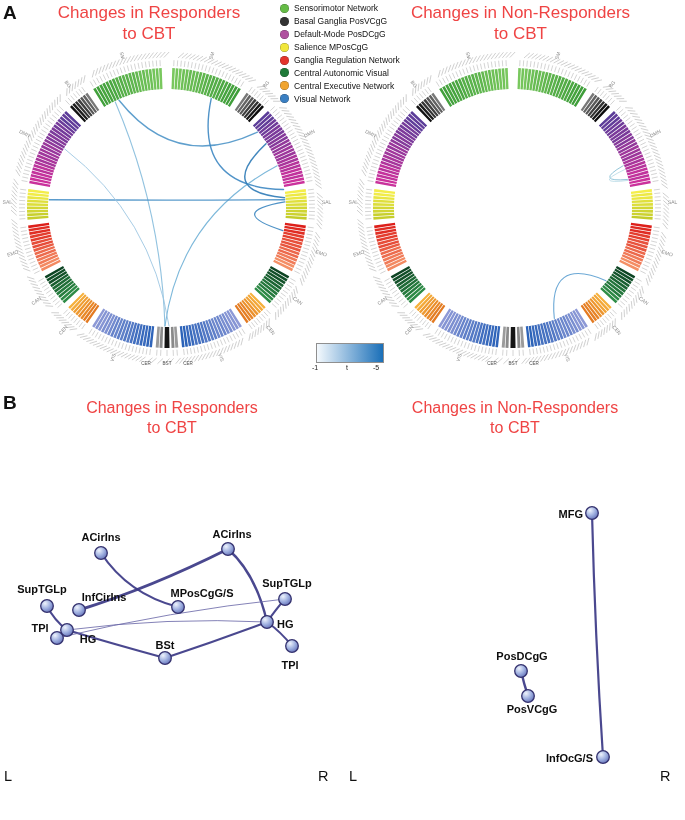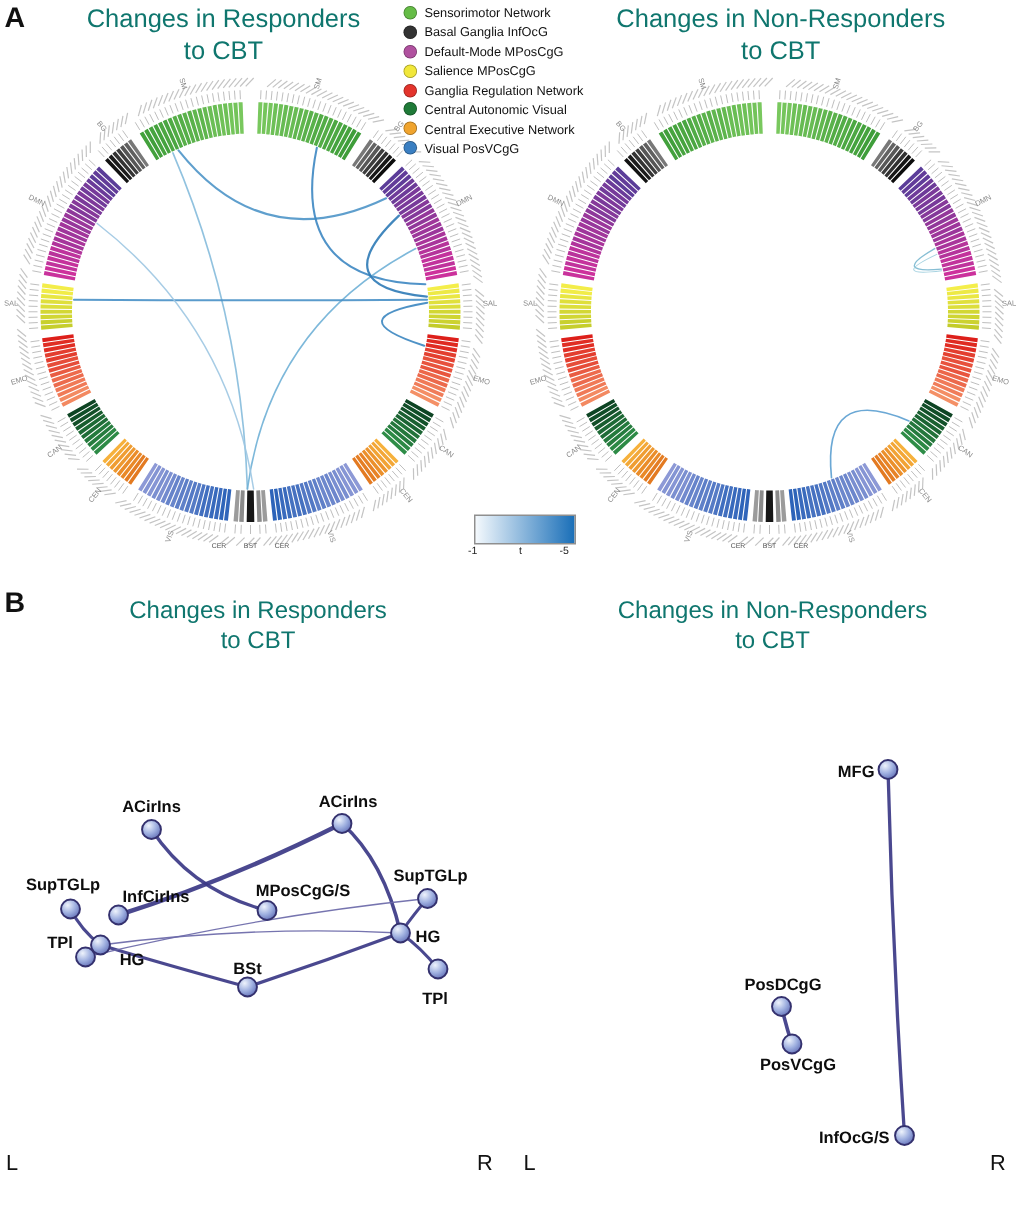--- a/index.html
+++ b/index.html
@@ -1,22 +1,22 @@
 <!DOCTYPE html>
 <html><head>
 <meta charset="utf-8">
 <style>
   html,body{margin:0;padding:0;background:#fff;}
   #canvas{position:relative;width:685px;height:820px;background:#ffffff;overflow:hidden;
           font-family:"Liberation Sans", sans-serif;}
   svg{display:block;position:absolute;left:0;}
   .panel-letter{position:absolute;font-weight:bold;font-size:19px;color:#111;}
-  .fig-title{position:absolute;text-align:center;color:#0f766e;font-size:17px;line-height:1.22;}
+  .fig-title{position:absolute;text-align:center;color:#ef4444;font-size:17px;line-height:1.22;}
   .fig-title.b{font-size:16px;}
-  #legend{position:absolute;left:269px;top:2px;}
+  #legend{position:absolute;left:280px;top:2px;}
   .leg-row{display:flex;align-items:center;height:12.9px;}
   .leg-dot{width:9px;height:9px;border-radius:50%;margin-right:5px;flex:0 0 9px;
            box-shadow:inset 0 0 0 0.5px rgba(0,0,0,.35);}
   .leg-label{font-size:8.5px;color:#111;white-space:nowrap;}
   #colorbar{position:absolute;left:316px;top:343px;width:66px;height:18px;border:1px solid #8f8f8f;}
   .cb-lab{position:absolute;font-size:7px;color:#222;top:364px;}
   .lr{position:absolute;font-size:14.5px;color:#111;}
 </style>
 </head>
 <body>
@@ -1464,45 +1464,45 @@
       </g>
     </svg>
 
   <div id="legend">
       <div class="leg-row">
         <span class="leg-dot" style="background: rgb(101, 188, 70);"></span>
         <span class="leg-label">Sensorimotor Network</span>
       </div>
       <div class="leg-row">
         <span class="leg-dot" style="background: rgb(51, 51, 51);"></span>
-        <span class="leg-label">Basal Ganglia InfOcG</span>
+        <span class="leg-label">Basal Ganglia PosVCgG</span>
       </div>
       <div class="leg-row">
         <span class="leg-dot" style="background: rgb(176, 81, 159);"></span>
-        <span class="leg-label">Default-Mode MPosCgG</span>
+        <span class="leg-label">Default-Mode PosDCgG</span>
       </div>
       <div class="leg-row">
         <span class="leg-dot" style="background: rgb(241, 231, 58);"></span>
         <span class="leg-label">Salience MPosCgG</span>
       </div>
       <div class="leg-row">
         <span class="leg-dot" style="background: rgb(227, 52, 44);"></span>
         <span class="leg-label">Ganglia Regulation Network</span>
       </div>
       <div class="leg-row">
         <span class="leg-dot" style="background: rgb(31, 122, 56);"></span>
         <span class="leg-label">Central Autonomic Visual</span>
       </div>
       <div class="leg-row">
         <span class="leg-dot" style="background: rgb(240, 164, 46);"></span>
         <span class="leg-label">Central Executive Network</span>
       </div>
       <div class="leg-row">
         <span class="leg-dot" style="background: rgb(58, 127, 194);"></span>
-        <span class="leg-label">Visual PosVCgG</span>
+        <span class="leg-label">Visual Network</span>
       </div>
     </div>
 
   <div id="colorbar" style="background: linear-gradient(to right, rgb(244, 249, 253), rgb(26, 111, 184));"></div>
   <span class="cb-lab" style="left:312px;">-1</span>
   <span class="cb-lab" style="left:346px;">t</span>
   <span class="cb-lab" style="left:373px;">-5</span>
 
   <div class="panel-letter" style="left:3px;top:392px;">B</div>
 

